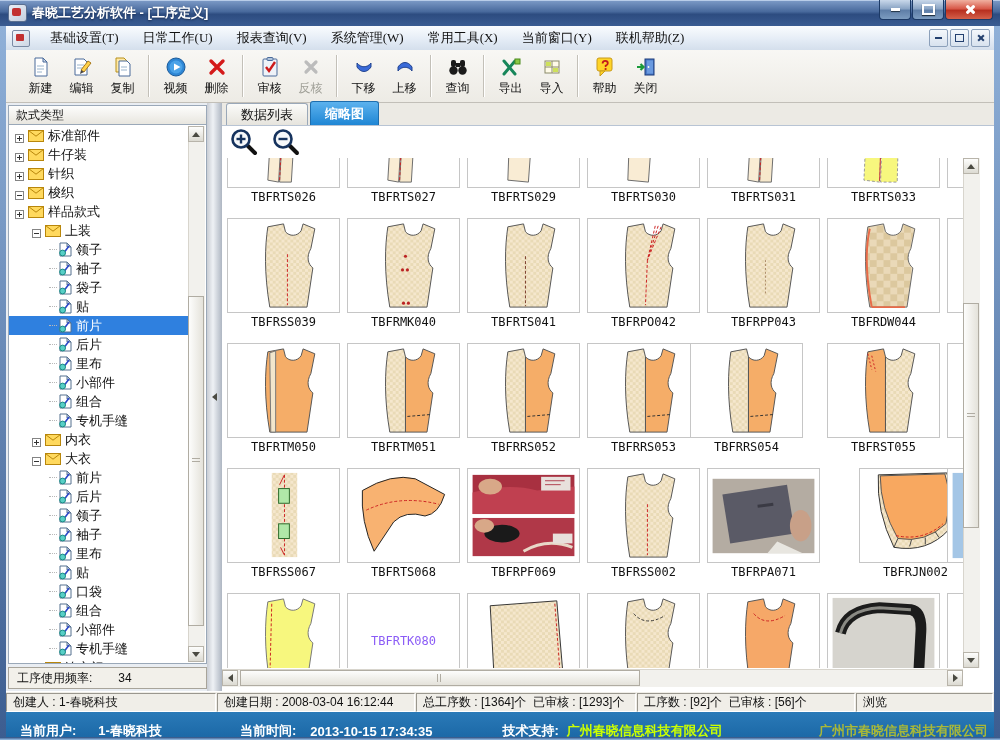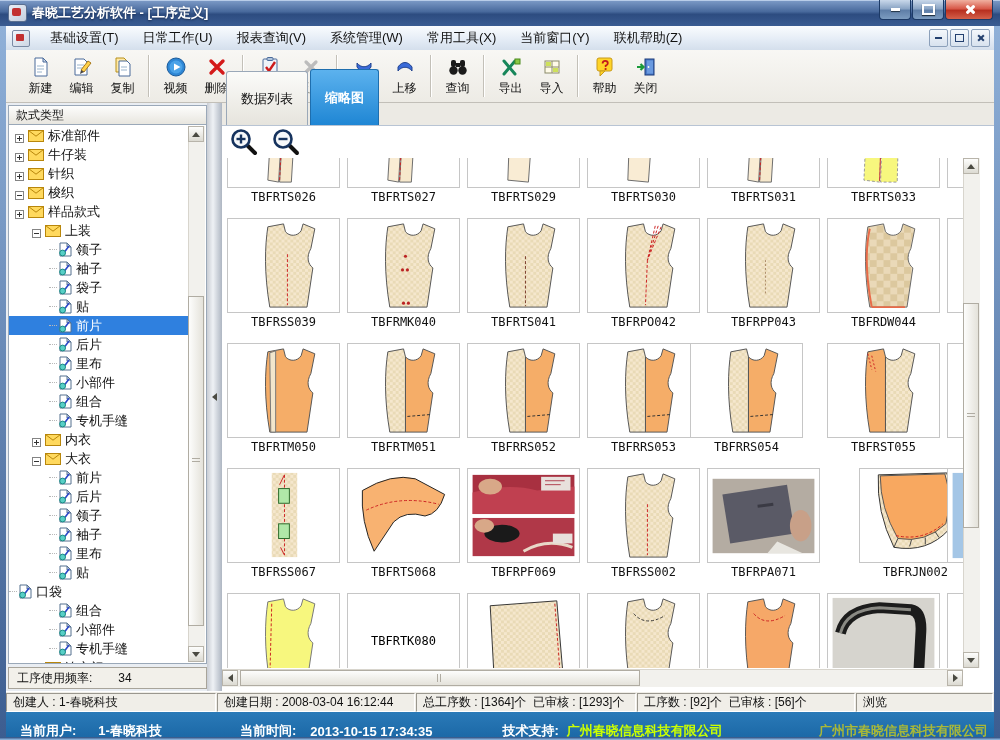--- a/index.html
+++ b/index.html
@@ -25,21 +25,21 @@
   .glyph-x{position:relative;width:11px;height:11px;}
   .glyph-x::before,.glyph-x::after{content:"";position:absolute;left:5px;top:0;width:3px;height:11px;background:#fff;border-radius:1px;}
   .glyph-x::before{transform:rotate(45deg);} .glyph-x::after{transform:rotate(-45deg);}
   
   #menubar{position:absolute;left:6px;top:26px;width:988px;height:24px;
     background:linear-gradient(180deg,#fafcfe,#e3ebf5 60%,#d4dfec);border-bottom:1px solid #b8c4d4;
     display:flex;align-items:center;}
   .mdiicon{width:16px;height:15px;margin:0 8px 0 6px;border-radius:2px;
     background:linear-gradient(145deg,#f0f4fa,#cdd6e4);border:1px solid #7a8aa4;position:relative;}
   .mdiicon::after{content:"";position:absolute;left:3px;top:3px;width:8px;height:7px;background:#c23030;border-radius:1px;}
-  .menu-item{padding:3px 12px;font-size:13px;color:#111;}
+  .menu-item{padding:3px 12px;font-size:13px;color:#111;font-family:Liberation Serif, serif;}
   #mdi-buttons{position:absolute;right:4px;top:3px;display:flex;gap:2px;}
   .mdibtn{width:17px;height:16px;border:1px solid #8ca0ba;border-radius:2px;
     background:linear-gradient(180deg,#f4f8fc,#d8e2ee);display:flex;align-items:center;justify-content:center;}
   .g2-min{width:7px;height:2px;background:#23406f;}
   .g2-rest{width:7px;height:6px;border:1px solid #23406f;}
   .g2-x{position:relative;width:8px;height:8px;}
   .g2-x::before,.g2-x::after{content:"";position:absolute;left:3.5px;top:0;width:2px;height:8px;background:#23406f;}
   .g2-x::before{transform:rotate(45deg);} .g2-x::after{transform:rotate(-45deg);}
   
   #toolbar{position:absolute;left:6px;top:50px;width:988px;height:53px;
@@ -81,28 +81,28 @@
     background:repeating-linear-gradient(90deg,#b0aca2 0,#b0aca2 1px,transparent 1px,transparent 3px);}
   #tree-footer{position:absolute;left:0;top:562px;width:199px;height:22px;background:#f2f0ea;
     border:1px solid #a8a49a;box-sizing:border-box;font-size:12px;display:flex;align-items:center;padding-left:8px;color:#111;}
   #tree-footer .val{margin-left:26px;}
   
   #splitter{position:absolute;left:207px;top:103px;width:15px;height:588px;
     background:linear-gradient(90deg,#c9cdd4,#eef1f5 40%,#aeb6c2);display:flex;align-items:center;justify-content:center;}
   
   #main{position:absolute;left:222px;top:103px;width:772px;height:588px;background:#fff;}
   #tabbar{position:absolute;left:0;top:0;width:772px;height:23px;background:#eceae4;border-bottom:1px solid #b8c4d4;display:flex;align-items:flex-end;padding-left:4px;box-sizing:border-box;}
-  .tab{height:21px;padding:16px 14px;font-size:13px;display:flex;align-items:center;border:1px solid #9aa8b8;border-bottom:none;
+  .tab{height:21px;padding:0 14px;font-size:13px;display:flex;align-items:center;border:1px solid #9aa8b8;border-bottom:none;
     border-radius:3px 3px 0 0;background:linear-gradient(180deg,#fbfbf9,#e6e4dd);color:#111;margin-right:2px;}
   .tab.active{background:linear-gradient(180deg,#5cb2ee,#1f86d4);color:#fff;font-weight:bold;border-color:#1e6eae;height:23px;}
   #magrow{position:absolute;left:0;top:23px;width:772px;height:32px;background:#fff;display:flex;align-items:center;padding-left:8px;box-sizing:border-box;gap:14px;}
   #grid-viewport{position:absolute;left:0;top:55px;width:741px;height:510px;overflow:hidden;background:#fff;}
   .cell{position:absolute;width:113px;}
   .thumb{height:95px;border:1px solid #c6c6c6;background:#fff;box-sizing:border-box;display:flex;align-items:center;justify-content:center;overflow:hidden;}
-  .thumb.textonly{font:12px "DejaVu Sans Mono",monospace;color:#000000;}
+  .thumb.textonly{font:12px "DejaVu Sans Mono",monospace;color:#8b5cf6;}
   .code{height:18px;text-align:center;font:12px "DejaVu Sans Mono",monospace;color:#111;padding-top:2px;}
   #grid-vscroll{position:absolute;left:741px;top:55px;width:16px;height:510px;background:#f2f1ed;border-left:1px solid #d8d5cd;}
   #grid-hscroll{position:absolute;left:0;top:566px;width:741px;height:17px;background:#f2f1ed;border-top:1px solid #d8d5cd;}
   
   #statusbar{position:absolute;left:6px;top:691px;width:988px;height:21px;background:#f0eee8;display:flex;border-top:1px solid #fff;}
   .status-cell{border:1px solid;border-color:#9a978e #ffffff #ffffff #9a978e;margin:1px 1px 1px 0;
     font-size:12px;color:#111;display:flex;align-items:center;padding:0 6px;box-sizing:border-box;white-space:pre;overflow:hidden;}
   
   #bluebar{position:absolute;left:6px;top:712px;width:988px;height:38px;
     background:linear-gradient(180deg,#2a7ab8,#15609e);display:flex;align-items:center;
@@ -623,21 +623,21 @@
             <span class="ticon-tree">
               <svg width="13" height="15" viewBox="0 0 13 15">
                 <path d="M1,1 h7 l4,4 v9 H1 z" fill="#fff" stroke="#55708f"></path>
                 <path d="M8,1 l4,4 h-4 z" fill="#cdd8e8" stroke="#55708f"></path>
                 <path d="M10,4 L4,12" stroke="#2a46c8" stroke-width="1.6"></path>
                 <circle cx="3.6" cy="11" r="2.9" fill="#58cfc6" stroke="#1a8a84"></circle>
               </svg>
             </span>
             <span>贴</span>
           </div>
-          <div class="tree-row" style="">
+          <div class="tree-row" style="padding-left: 40px;">
             <span class="tree-dots"></span>
             <span class="ticon-tree">
               <svg width="13" height="15" viewBox="0 0 13 15">
                 <path d="M1,1 h7 l4,4 v9 H1 z" fill="#fff" stroke="#55708f"></path>
                 <path d="M8,1 l4,4 h-4 z" fill="#cdd8e8" stroke="#55708f"></path>
                 <path d="M10,4 L4,12" stroke="#2a46c8" stroke-width="1.6"></path>
                 <circle cx="3.6" cy="11" r="2.9" fill="#58cfc6" stroke="#1a8a84"></circle>
               </svg>
             </span>
             <span>口袋</span>

